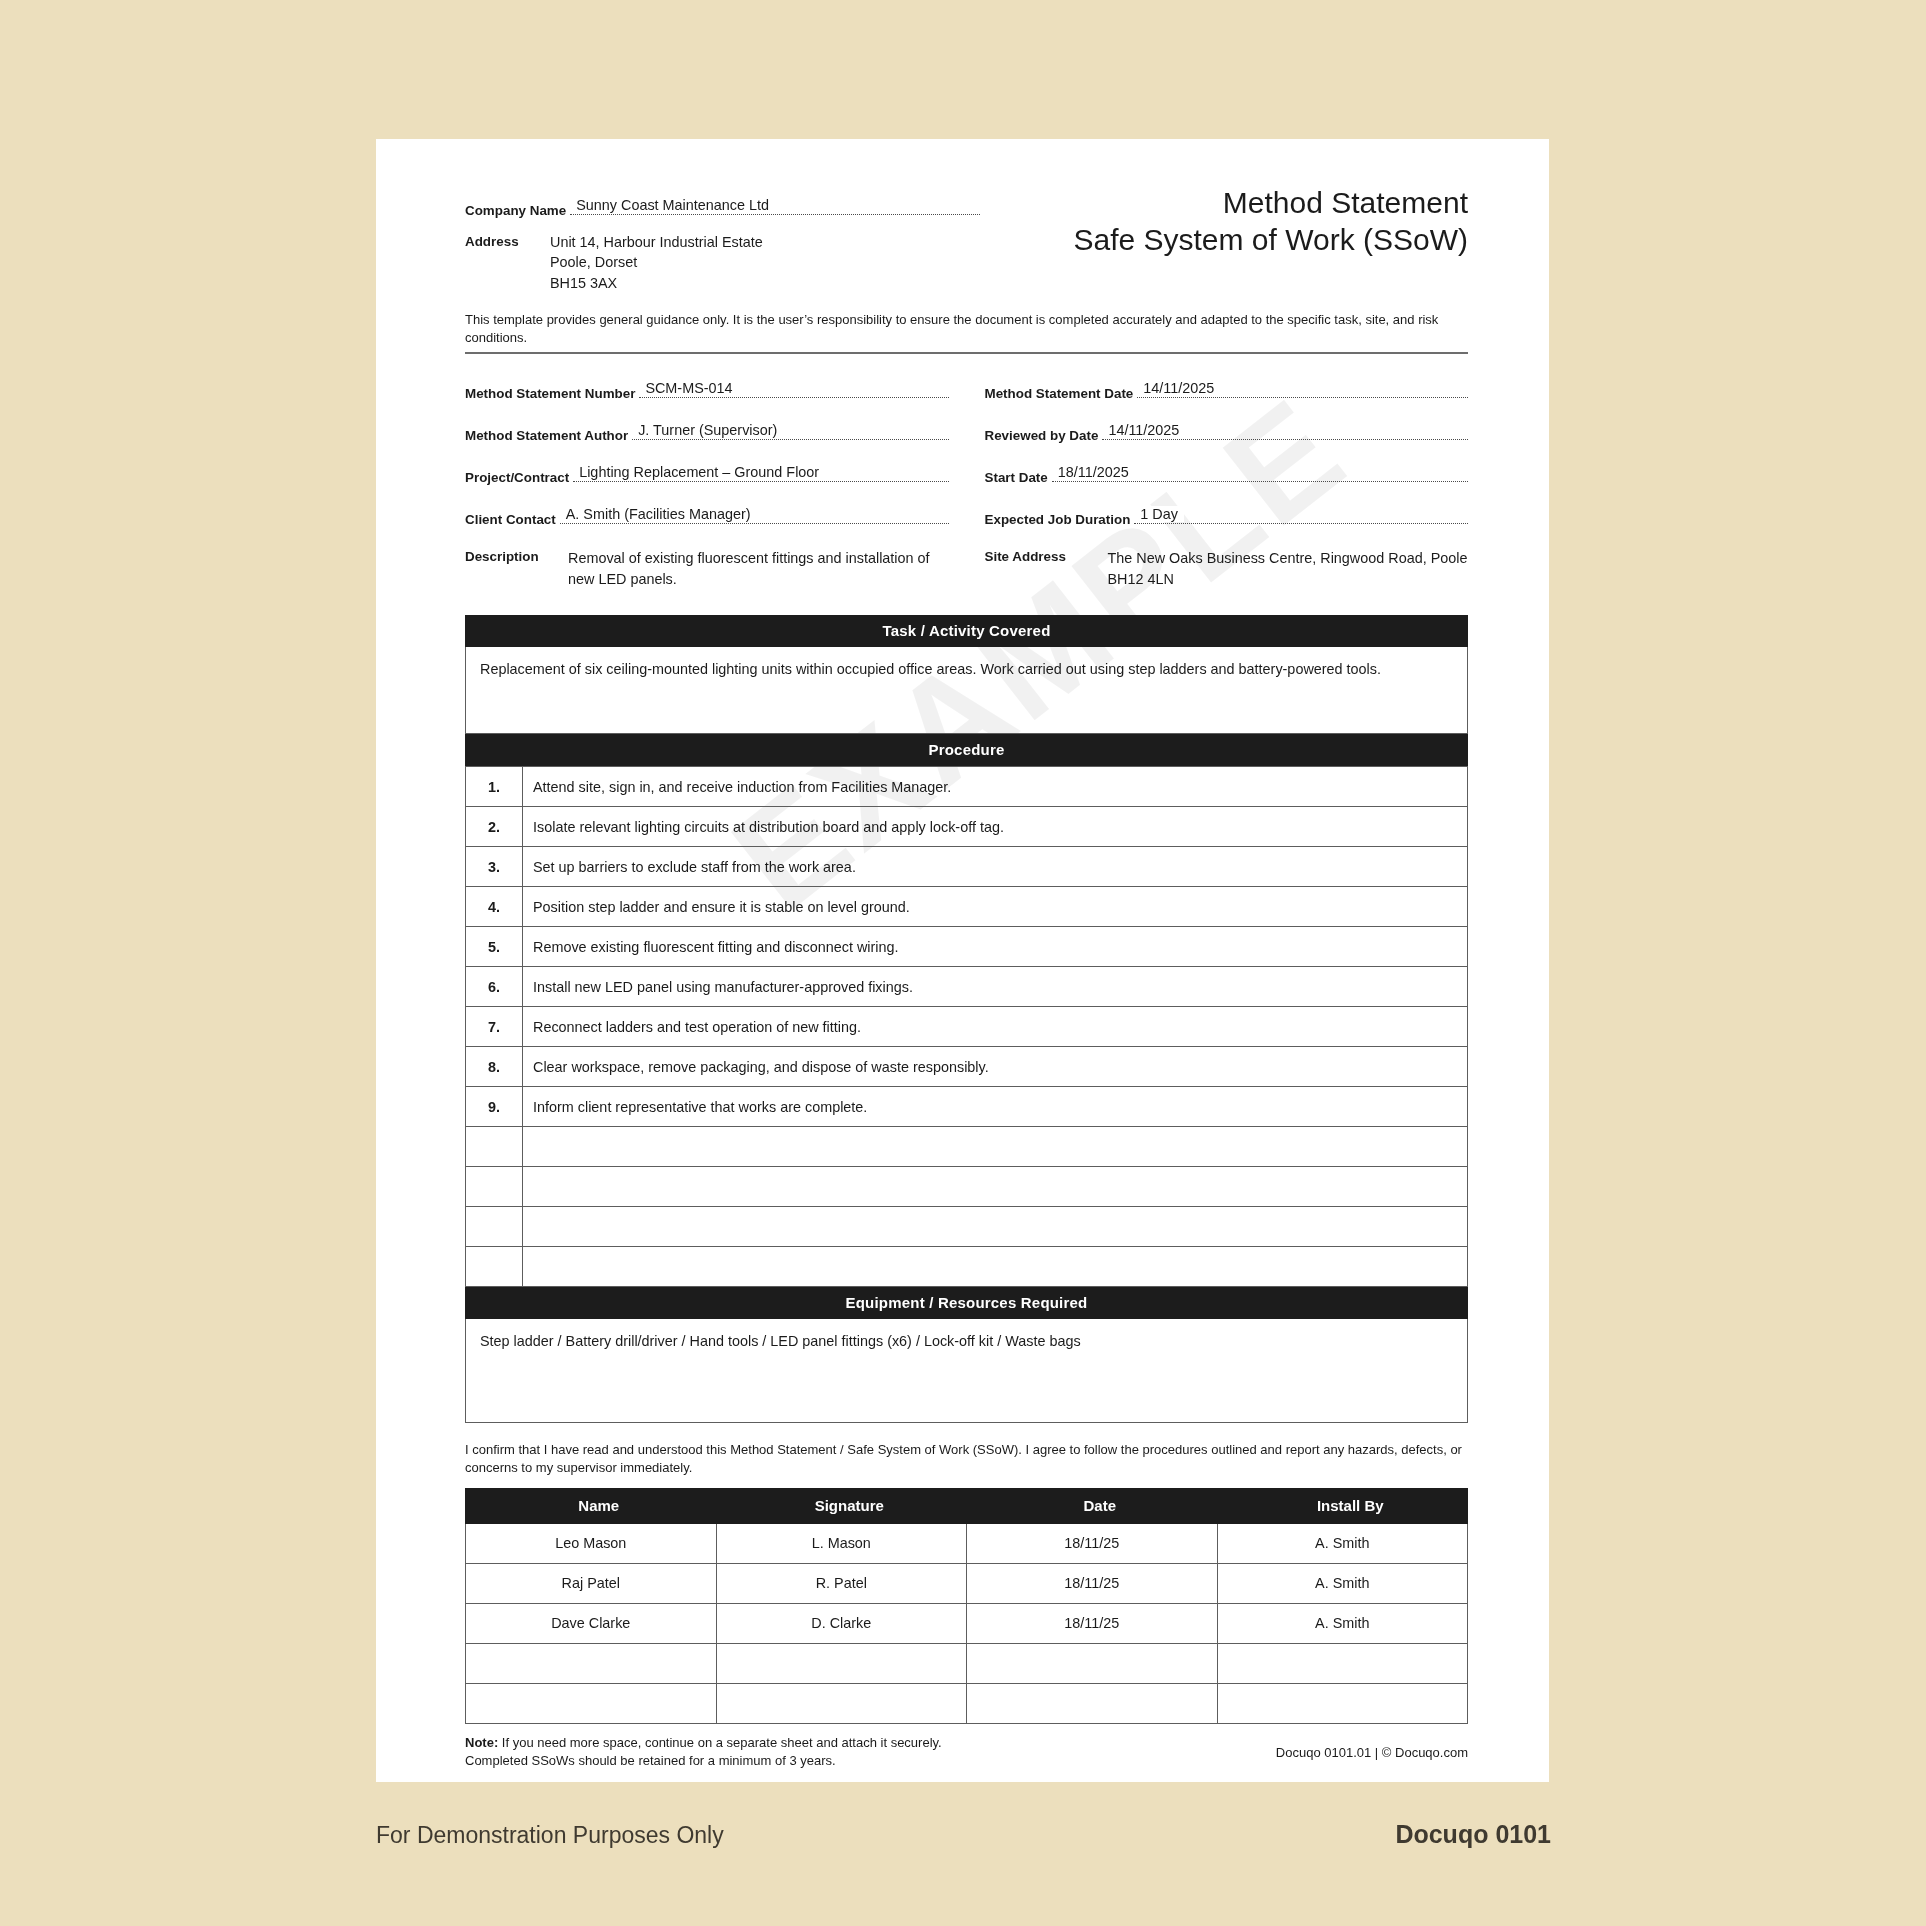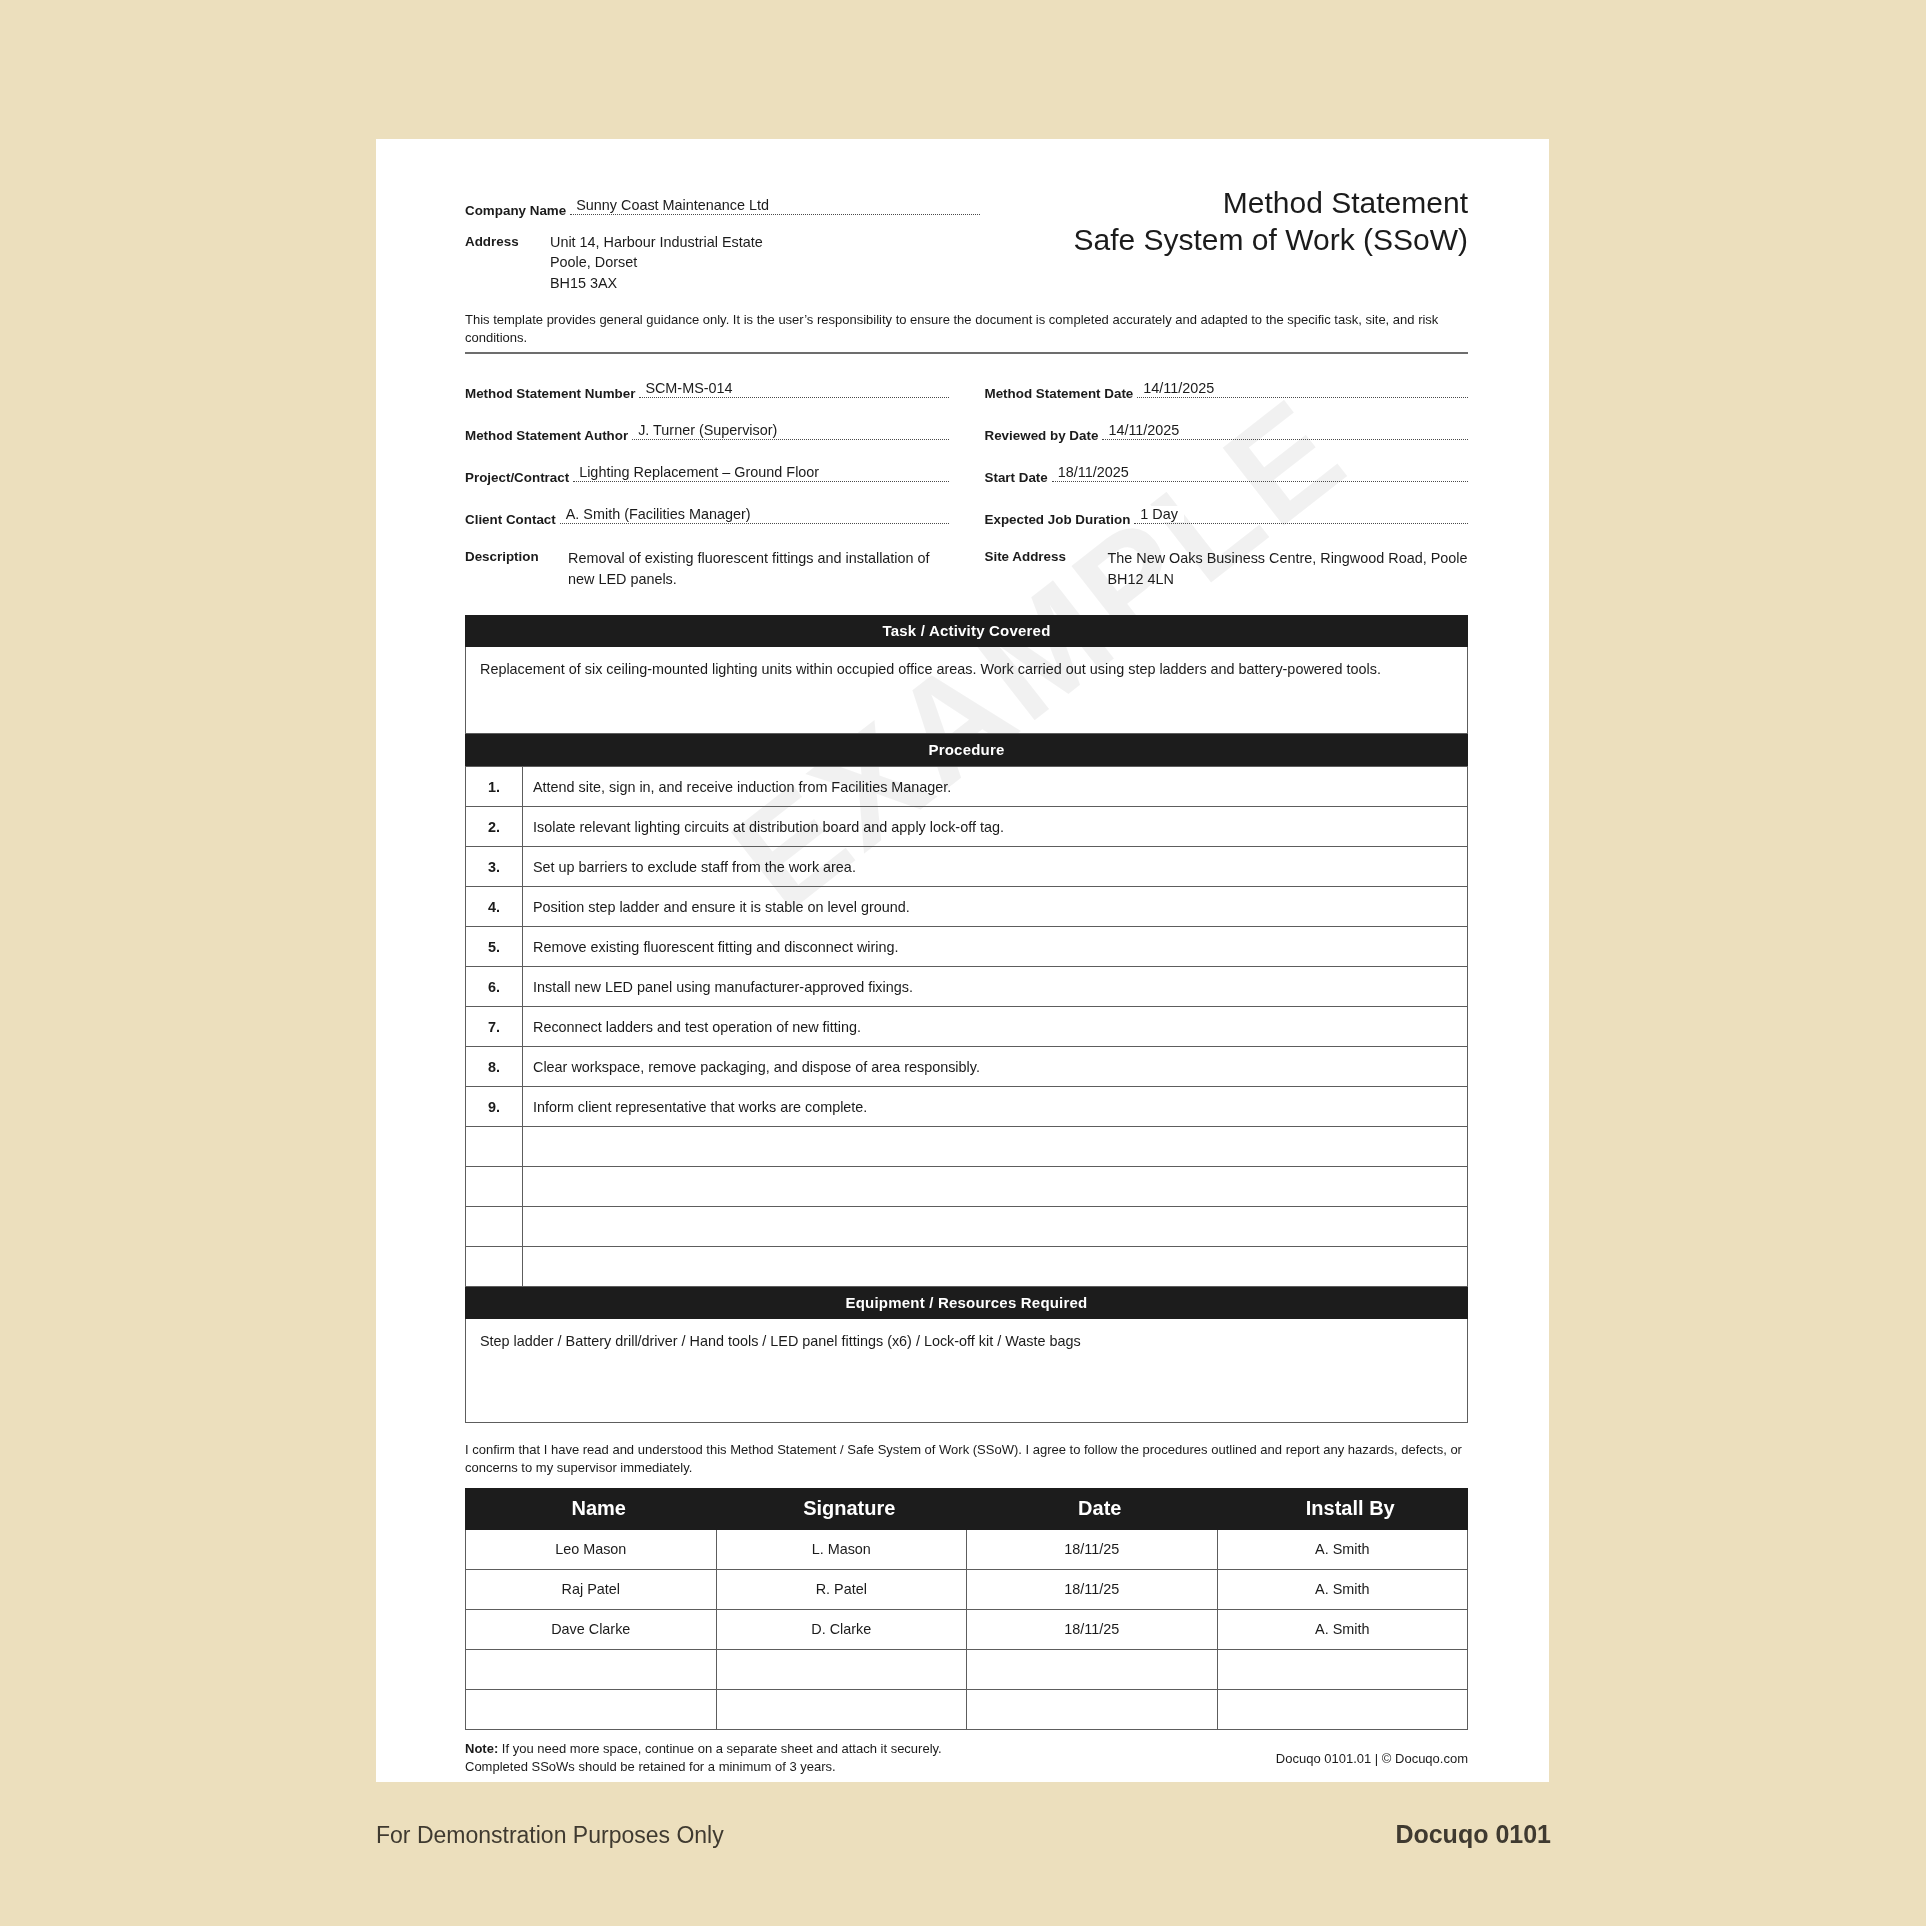--- a/index.html
+++ b/index.html
@@ -222,21 +222,21 @@
   }
   .sig-table {
     width: 100%;
     border-collapse: collapse;
     table-layout: fixed;
     margin-top: 10px;
   }
   .sig-table th {
     background: #1c1c1c;
     color: #fff;
-    font-size: 20px;
+    font-size: 15px;
     font-weight: bold;
     padding: 8px 0 9px 16px;
     border: 1.5px solid #1c1c1c;
   }
   .sig-table td {
     border: 1.5px solid #5d5d5d;
     height: 33px;
     text-align: center;
     font-size: 14.4px;
     color: #1b1b1b;
@@ -417,21 +417,21 @@
               <tr>
                 <td class="num">6.</td>
                 <td>Install new LED panel using manufacturer-approved fixings.</td>
               </tr>
               <tr>
                 <td class="num">7.</td>
                 <td>Reconnect ladders and test operation of new fitting.</td>
               </tr>
               <tr>
                 <td class="num">8.</td>
-                <td>Clear workspace, remove packaging, and dispose of area responsibly.</td>
+                <td>Clear workspace, remove packaging, and dispose of waste responsibly.</td>
               </tr>
               <tr>
                 <td class="num">9.</td>
                 <td>Inform client representative that works are complete.</td>
               </tr>
               <tr>
                 <td class="num"></td>
                 <td></td>
               </tr>
               <tr>

